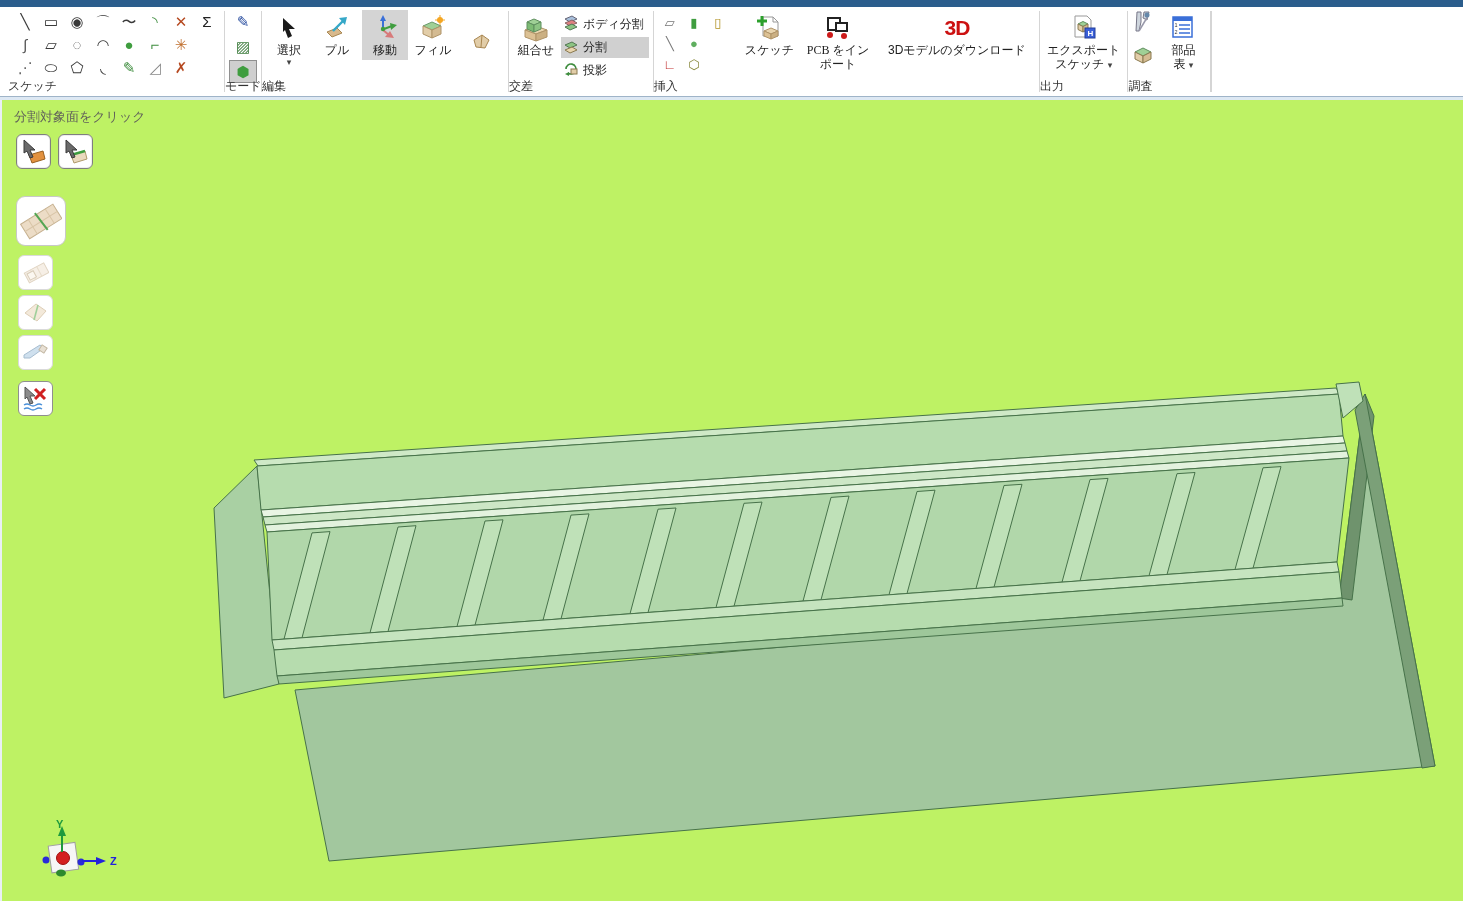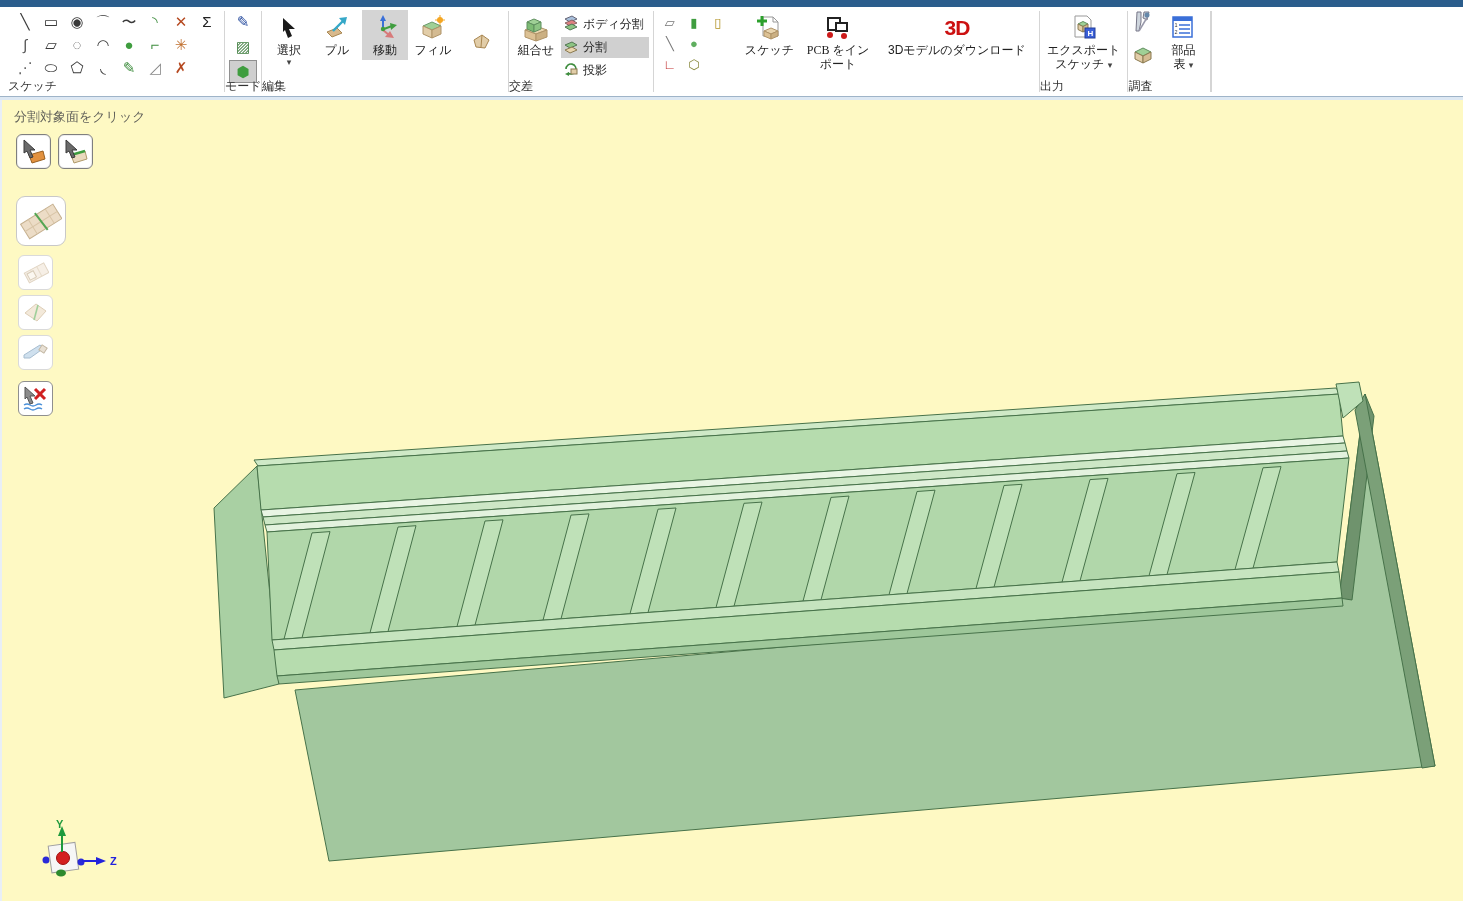--- a/index.html
+++ b/index.html
@@ -29,21 +29,21 @@
   .bicon{height:32px;display:flex;align-items:center;justify-content:center;}
   .blabel{font-size:12px;line-height:1.15;text-align:center;white-space:pre-line;}
   .bdrop{font-size:9px;color:#444;line-height:1;}
   .irowcol{display:flex;flex-direction:column;gap:2px;margin-top:4px;}
   .irow{display:flex;align-items:center;gap:4px;padding:1px 5px 1px 2px;font-size:12px;white-space:nowrap;}
   .irow.sel{background:#d0d0d0;}
   .cluster{display:grid;grid-template-rows:repeat(3,21px);grid-auto-flow:column;grid-auto-columns:24px;align-items:center;justify-items:center;margin-top:2px;}
   .clicon{font-size:13px;line-height:1;}
   .logo3d{color:#cc1111;font-weight:800;font-size:21px;font-family:"Liberation Sans",sans-serif;letter-spacing:-1px;}
   
-  .canvas{position:absolute;top:100px;left:0;right:0;bottom:0;background:#fef9c3;border-left:2px solid #e9eff6;}
+  .canvas{position:absolute;top:100px;left:0;right:0;bottom:0;background:#bef264;border-left:2px solid #e9eff6;}
   .prompt{position:absolute;top:8px;left:12px;font-size:13px;color:#61615a;}
   .optbtns{position:absolute;top:34px;left:14px;display:flex;gap:7px;}
   .optbtn{width:33px;height:33px;border:1px solid #7f7f7f;border-radius:6px;background:#fff;
           display:flex;align-items:center;justify-content:center;box-shadow:0 0 0 1px #eee inset;}
   .stack{position:absolute;left:14px;top:96px;}
   .stackbtn{position:absolute;background:#fff;display:flex;align-items:center;justify-content:center;}
   .sb-big{left:0;top:0;width:48px;height:48px;border:1px solid #c8c8c8;border-radius:9px;}
   .sb-s{width:33px;height:33px;border:1px solid #dadada;border-radius:6px;left:2px;}
   .sb-last{border:1px solid #8f8f8f;}
   .triad{position:absolute;left:38px;top:716px;}
@@ -256,20 +256,21 @@
         </span>
         <span class="blabel" style="width:70px;font-family:Liberation Serif, serif;">PCB をインポート</span>
       </div>
       <div class="bigbtn" style="width:150px;">
         <span class="bicon">
             <span class="logo3d">3D</span>
           </span>
         <span class="blabel">3Dモデルのダウンロード</span>
       </div>
     </div>
+    <div class="glabel">挿入</div>
   </div>
   <div class="vsep"></div>
 
   <div class="rgroup">
     <div class="bigbtn">
       <span class="bicon">
         <svg width="30" height="30">
           <path d="M6,3 h12 l4,4 v17 h-16 z" fill="#fff" stroke="#999"></path>
           <polygon points="9,11 14,8.5 19,11 14,13.5" fill="#9fd096" stroke="#5f8f5f"></polygon>
           <polygon points="9,11 14,13.5 14,19 9,16.5" fill="#e2cda8" stroke="#8a7a50"></polygon>

